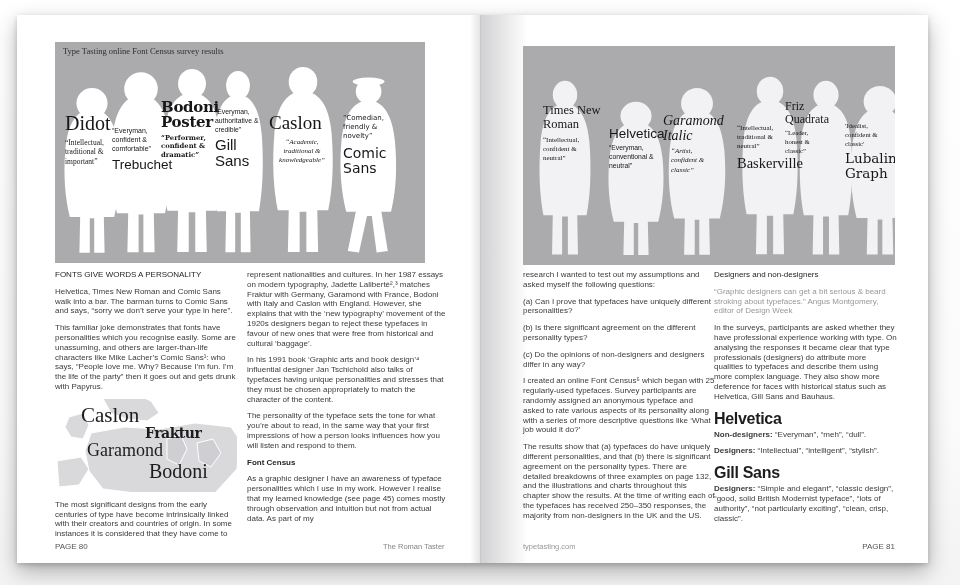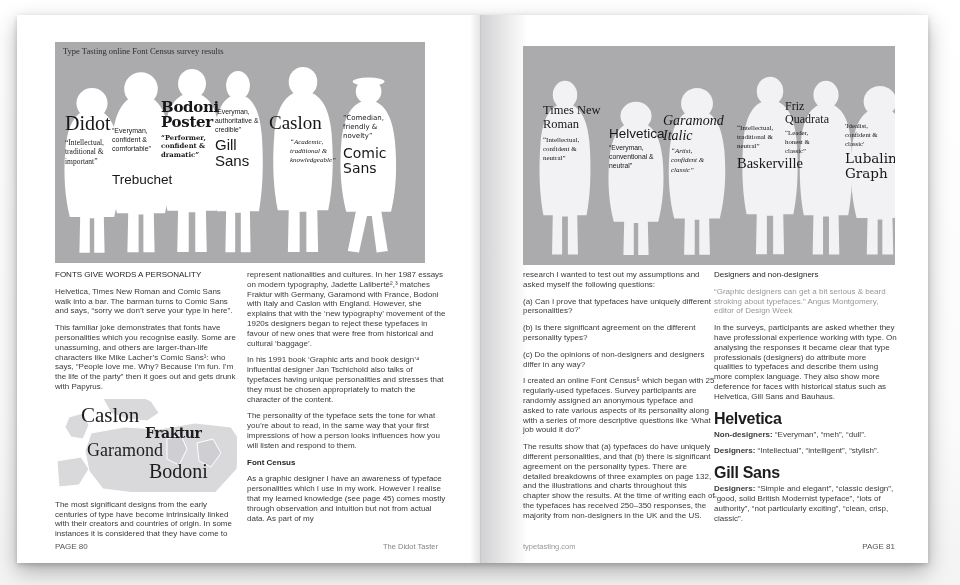--- a/index.html
+++ b/index.html
@@ -39,30 +39,30 @@
   .fig-r5{left:318px;width:78px;height:176px;}
 
   .flabel{position:absolute;z-index:3;color:#17171a;}
   .fquote{display:block;}
   .fname{display:block;}
   .lab-l0{left:10px;top:70px;}
     .lab-l0 .fname{font:20px "Liberation Serif",serif;}
     .lab-l0 .fquote{font:7.5px "Liberation Serif",serif;width:52px;margin-top:3px;line-height:1.25;}
   .lab-l1{left:57px;top:84px;}
     .lab-l1 .fquote{font:7px "Liberation Sans",sans-serif;width:54px;line-height:1.3;}
-    .lab-l1 .fname{font:13.5px "Liberation Sans",sans-serif;margin-top:19px;}
+    .lab-l1 .fname{font:13.5px "Liberation Sans",sans-serif;margin-top:4px;}
   .lab-l2{left:106px;top:58px;}
     .lab-l2 .fname{font:bold 15px "DejaVu Serif",serif;line-height:1.02;width:66px;letter-spacing:-0.3px;}
     .lab-l2 .fquote{font:bold 6.8px "DejaVu Serif",serif;width:54px;margin-top:3px;line-height:1.3;}
   .lab-l3{left:160px;top:66px;}
     .lab-l3 .fquote{font:6.8px "Liberation Sans",sans-serif;width:50px;line-height:1.3;}
     .lab-l3 .fname{font:15px "Liberation Sans",sans-serif;line-height:1.05;width:42px;margin-top:3px;}
   .lab-l4{left:214px;top:70px;}
     .lab-l4 .fname{font:19px "Liberation Serif",serif;}
-    .lab-l4 .fquote{font:italic 7px "Liberation Serif",serif;width:54px;margin:4px 0 0 21px;line-height:1.3;}
+    .lab-l4 .fquote{font:italic 7px "Liberation Serif",serif;width:54px;margin:4px 0 0 6px;line-height:1.3;text-align:center;}
   .lab-l5{left:288px;top:72px;}
     .lab-l5 .fquote{font:7px "DejaVu Sans",sans-serif;width:48px;line-height:1.3;}
     .lab-l5 .fname{font:14px "DejaVu Sans",sans-serif;line-height:1.05;width:52px;margin-top:5px;}
   .lab-r0{left:20px;top:58px;}
     .lab-r0 .fname{font:12.5px "Liberation Serif",serif;line-height:1.1;width:66px;}
     .lab-r0 .fquote{font:7px "Liberation Serif",serif;width:48px;margin-top:4px;line-height:1.3;}
   .lab-r1{left:86px;top:80px;}
     .lab-r1 .fname{font:13.5px "Liberation Sans",sans-serif;}
     .lab-r1 .fquote{font:6.8px "Liberation Sans",sans-serif;width:48px;margin-top:3px;line-height:1.3;}
   .lab-r2{left:140px;top:68px;}
@@ -209,21 +209,21 @@
 
       <div class="col l-col2">
         <p>represent nationalities and cultures. In her 1987 essays on modern typography, Jadette Laliberté²,³ matches Fraktur with Germany, Garamond with France, Bodoni with Italy and Caslon with England. However, she explains that with the ‘new typography’ movement of the 1920s designers began to reject these typefaces in favour of new ones that were free from historical and cultural ‘baggage’.</p>
         <p>In his 1991 book ‘Graphic arts and book design’⁴ influential designer Jan Tschichold also talks of typefaces having unique personalities and stresses that they must be chosen appropriately to match the character of the content.</p>
         <p>The personality of the typeface sets the tone for what you’re about to read, in the same way that your first impressions of how a person looks influences how you will listen and respond to them.</p>
         <p class="sub-heading">Font Census</p>
         <p>As a graphic designer I have an awareness of typeface personalities which I use in my work. However I realise that my learned knowledge (see page 45) comes mostly through observation and intuition but not from actual data. As part of my</p>
       </div>
 
       <span class="footer-item f-page80">PAGE 80</span>
-      <span class="footer-item f-typetaster">The Didot Taster</span>
+      <span class="footer-item f-typetaster">The Roman Taster</span>
 
       <div class="gutter-left"></div>
     </div>
 
     <div class="page-divider"></div>
 
     <div class="page page-right">
       <div class="gutter-right"></div>
 
       <div class="panel panel-right">

